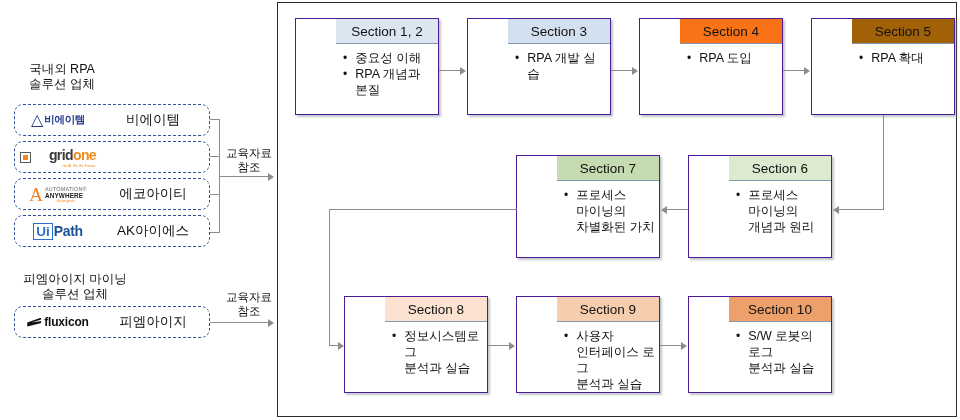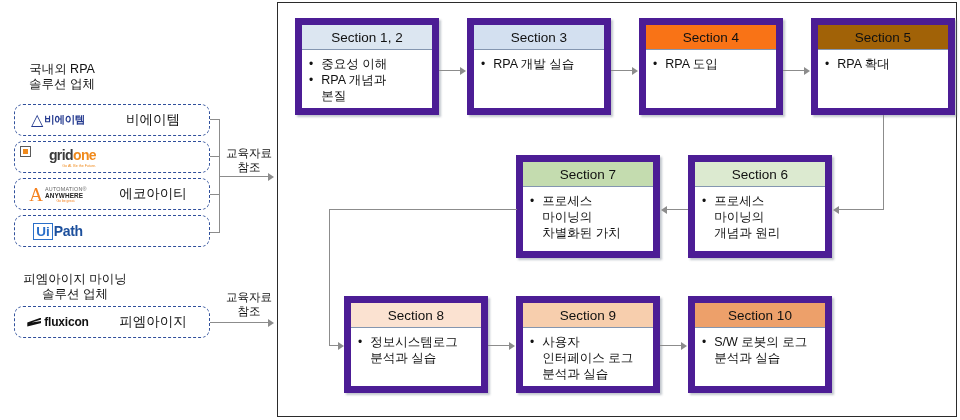--- a/index.html
+++ b/index.html
@@ -41,21 +41,21 @@
     text-align:center;
     font-size:13.5px;
     color:#111;
     padding-right:4px;
   }
 
   
   .lg-bat{display:flex;align-items:center;gap:2px;}
   .lg-bat .mark{font-size:16px;color:#23398f;font-weight:700;line-height:1;letter-spacing:-1px;}
   .lg-bat .txt{font-size:10.5px;color:#23398f;font-weight:700;letter-spacing:-.3px;}
-  .lg-grid{display:flex;gap:18px;}
+  .lg-grid{display:flex;align-items:center;gap:18px;}
   .lg-grid .cube{
     width:11px;height:11px;border:1.4px solid #5a5a5a;
     position:relative;box-sizing:border-box;
   }
   .lg-grid .cube:after{
     content:"";position:absolute;left:2px;top:2px;width:5px;height:5px;background:#f08a1c;
   }
   .lg-grid .w1{font-size:14px;font-weight:700;color:#3b3b3b;letter-spacing:-.6px;}
   .lg-grid .w2{font-size:14px;font-weight:700;color:#f08a1c;letter-spacing:-.6px;}
   .lg-grid .tag{font-size:3.6px;color:#f08a1c;display:block;text-align:right;letter-spacing:0;}
@@ -80,23 +80,24 @@
   
   #panel{
     position:absolute;left:277px;top:2px;width:680px;height:415px;
     border:1.6px solid #2b2b2b;box-sizing:border-box;background:#fff;
   }
 
   
   .card{
     position:absolute;
     box-sizing:border-box;
-    border:7px solid #4c1d95;
+    border:1px solid #4c1d95;
     background:#ffffff;
     box-shadow:1.5px 1.5px 2px rgba(120,130,145,.45);
+    padding-left:40px;
   }
   .card .hd{
     height:25px;line-height:25px;text-align:center;
     font-size:13.5px;color:#111;
     border-bottom:1px solid #8496b0;
     box-sizing:border-box;
   }
   .card .bd{
     padding:6px 4px 4px 7px;
     font-size:12.5px;line-height:16px;color:#111;
@@ -163,20 +164,21 @@
     <div class="vendor-name">에코아이티</div>
   </div>
 
   <div class="vendor-box" style="left:14px;top:215px;width:196px;height:32px;">
     <div class="logo-cell">
       <span class="lg-ui">
         <span class="box">Ui</span>
           <span class="pth">Path</span>
       </span>
     </div>
+    <div class="vendor-name">AK아이에스</div>
   </div>
 
   <div class="ln vln" style="left:219px;top:119px;height:114px;"></div>
   <div class="ln hln" style="left:210px;top:119px;width:10px;"></div>
   <div class="ln hln" style="left:210px;top:156px;width:10px;"></div>
   <div class="ln hln" style="left:210px;top:194px;width:10px;"></div>
   <div class="ln hln" style="left:210px;top:232px;width:10px;"></div>
   <div class="ln hln" style="left:219px;top:176px;width:50px;"></div>
   <div class="arw arw-r" style="left:268px;top:172.5px;"></div>
   <div class="lbl" style="left:222px;top:146px;width:54px;">교육자료

